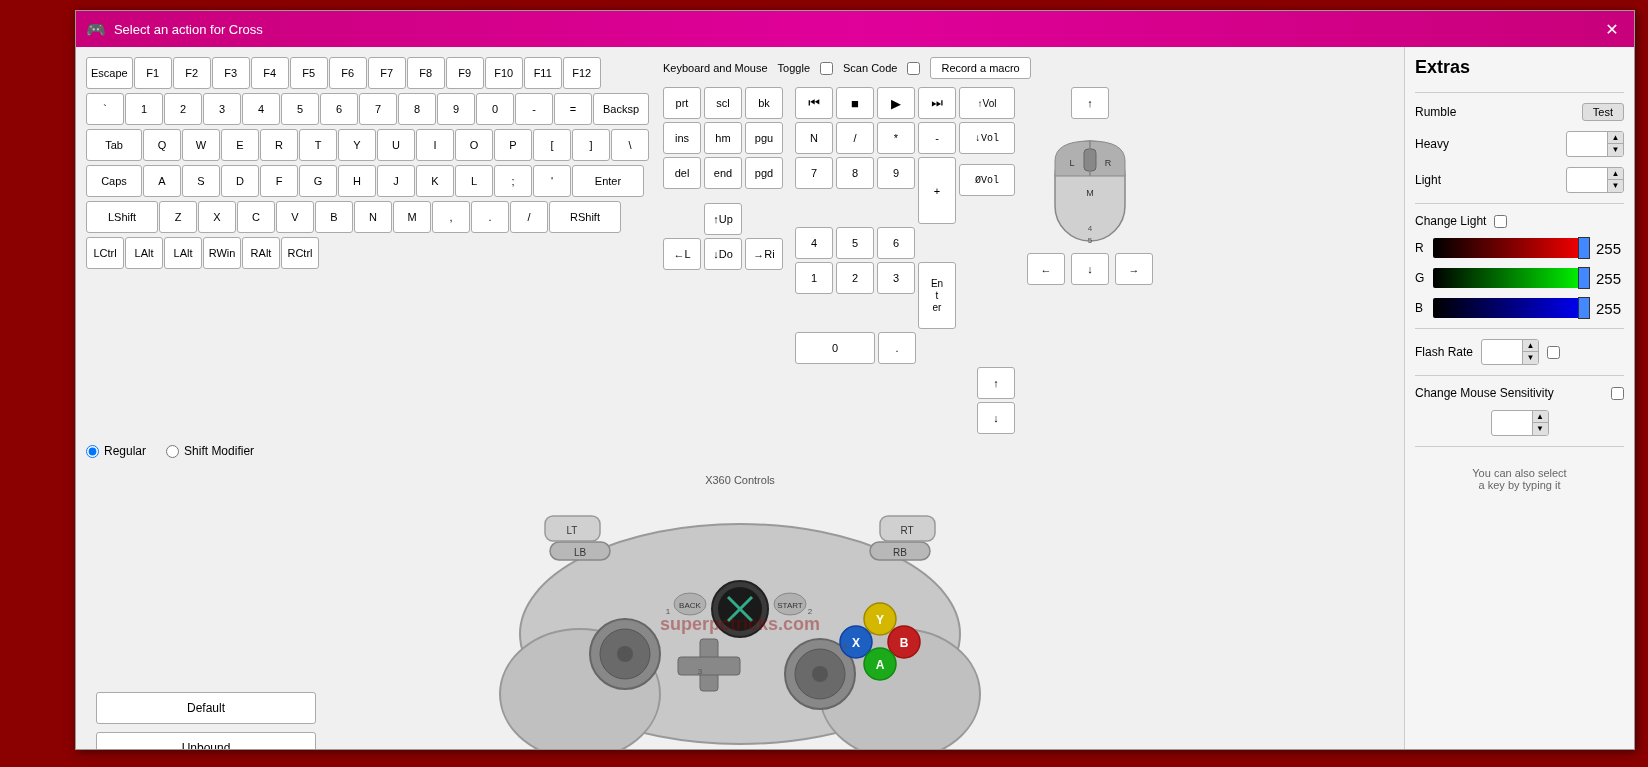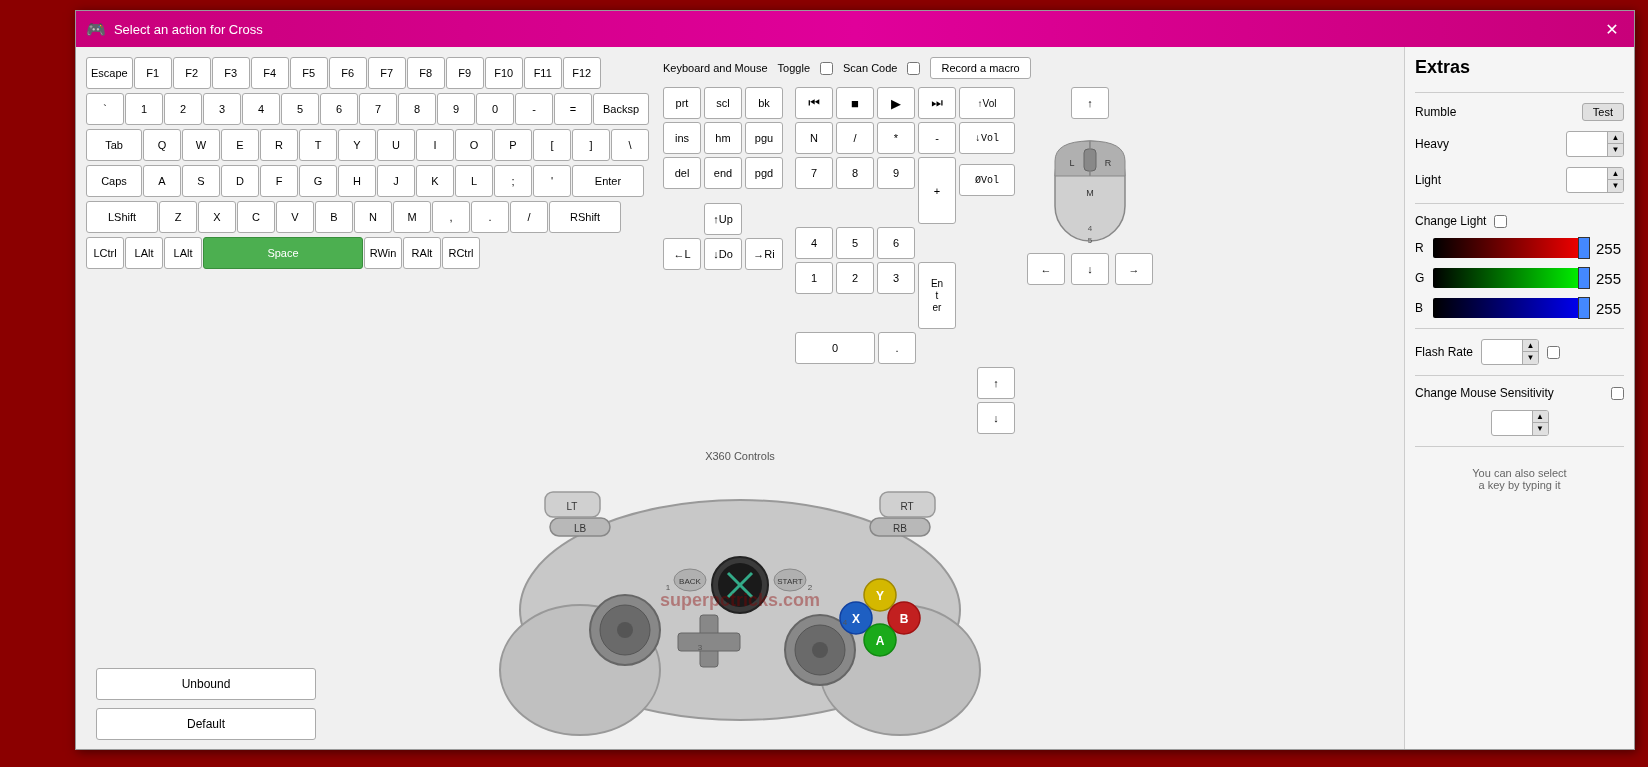--- a/index.html
+++ b/index.html
@@ -427,21 +427,20 @@
             <div class="key">,</div>
             <div class="key">.</div>
             <div class="key">/</div>
             <div class="key key-wider">RShift</div>
           </div>
 
           <div class="key-row">
             <div class="key">LCtrl</div>
             <div class="key">LAlt</div>
             <div class="key">LAlt</div>
-            <div class="key key-space">Space</div>
             <div class="key">RWin</div>
             <div class="key">RAlt</div>
             <div class="key">RCtrl</div>
           </div>
         </div>
 
         <div class="right-cluster">
 
           <div class="keyboard-mouse-section">
 
@@ -569,20 +568,30 @@
                   <div class="numpad-key">←</div>
                   <div class="numpad-key">↓</div>
                   <div class="numpad-key">→</div>
                 </div>
               </div>
             </div>
           </div>
         </div>
       </div>
 
+      <div class="radio-section">
+        <label class="radio-label">
+          <input type="radio" name="modifier" value="regular" checked="" style="">
+          <span>Regular</span>
+        </label>
+        <label class="radio-label">
+          <input type="radio" name="modifier" value="shift" style="">
+          <span>Shift Modifier</span>
+        </label>
+      </div>
 
       <div class="controller-area">
         <span class="x360-label">X360 Controls</span>
 
         <div class="controller-wrapper">
           <div class="watermark">superpctricks.com</div>
           <svg width="580" height="300" viewBox="0 0 580 300">
 
             <ellipse cx="290" cy="170" rx="220" ry="110" fill="#c8c8c8" stroke="#999" stroke-width="2"></ellipse>
 
@@ -638,22 +647,22 @@
             <text x="430" y="205" font-size="12" fill="white" text-anchor="middle" font-weight="bold">A</text>
 
             <text x="218" y="150" font-size="8" fill="#555" text-anchor="middle">1</text>
             <text x="360" y="150" font-size="8" fill="#555" text-anchor="middle">2</text>
             <text x="250" y="210" font-size="8" fill="#555" text-anchor="middle">3</text>
             <text x="395" y="185" font-size="8" fill="#555" text-anchor="middle">4</text>
           </svg>
         </div>
 
         <div class="bottom-buttons" style="position:absolute; left:10px; bottom:10px;">
+          <button class="action-btn">Default</button>
           <button class="action-btn">Unbound</button>
-          <button class="action-btn">Default</button>
         </div>
       </div>
     </div>
 
     <div class="extras-panel">
       <div class="extras-title">Extras</div>
 
       <div class="divider"></div>
 
       <div class="extras-row">

